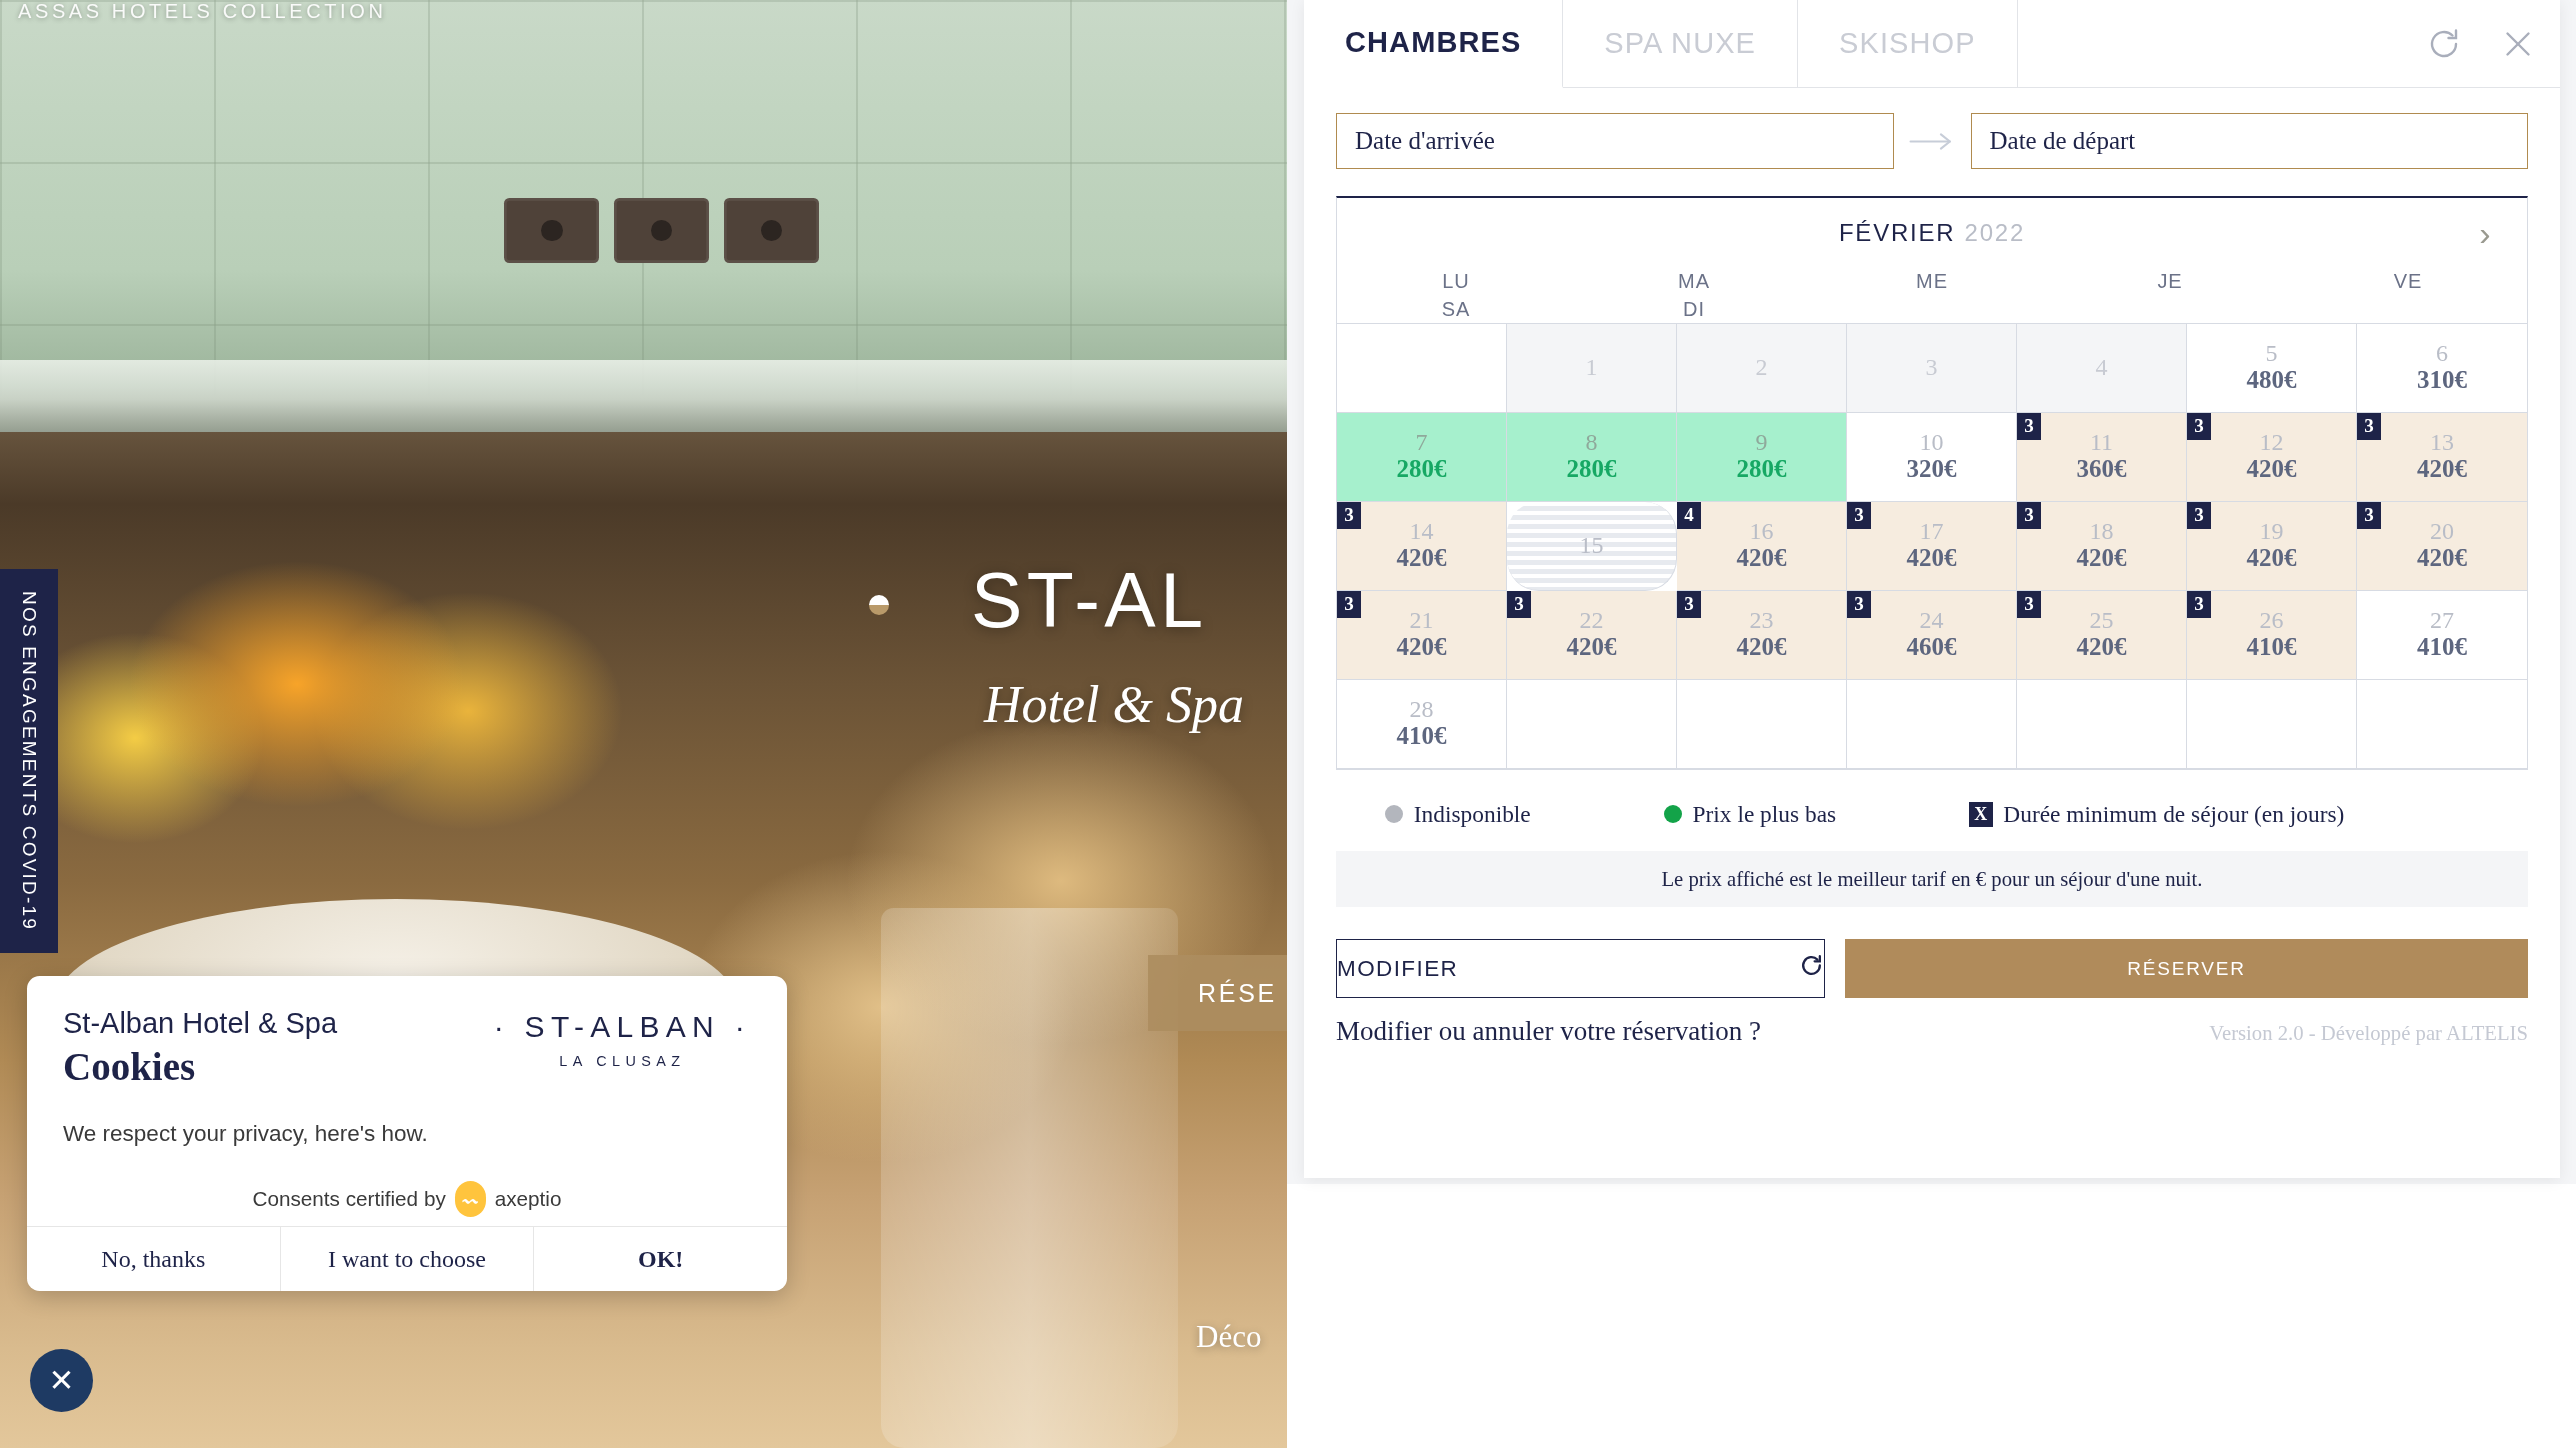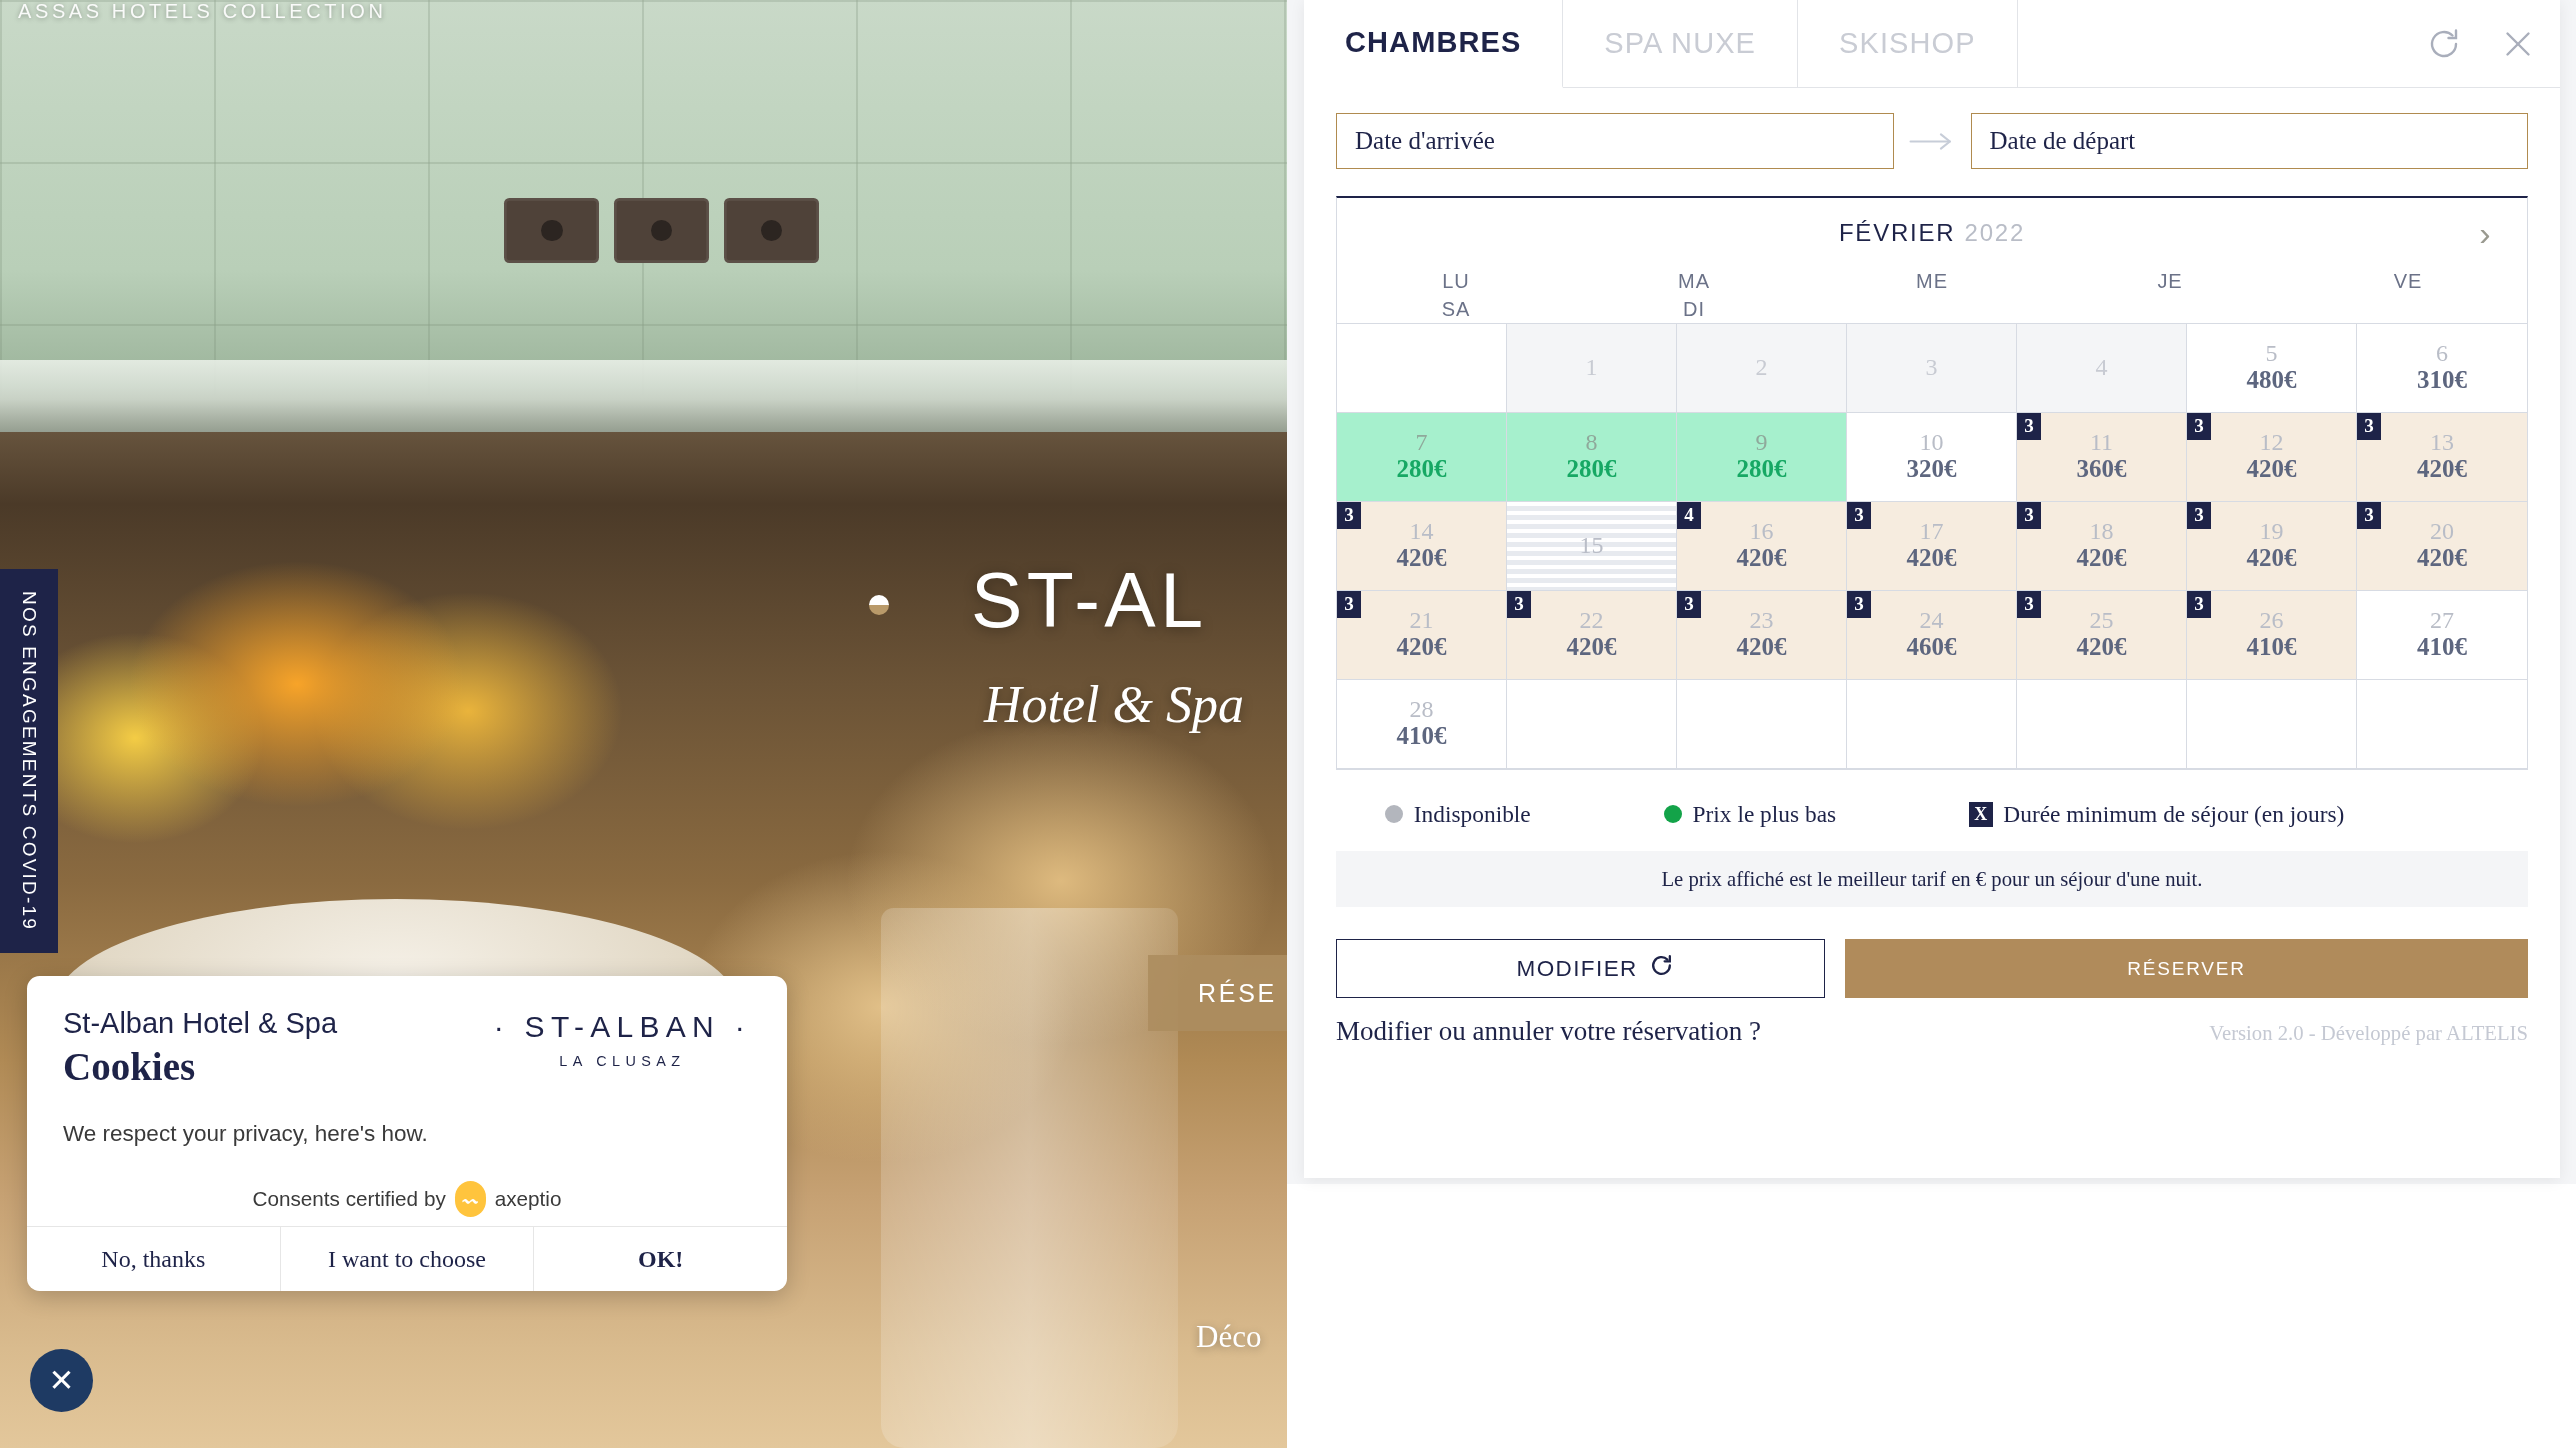--- a/index.html
+++ b/index.html
@@ -309,20 +309,21 @@
   .cell.past { background: #f4f5f7; }
   .cell.past .dnum { color: #c8cbd3; }
   .cell.best { background: #a6f0cd; }
   .cell.best .dprice { color: #17a864; }
   .cell.best .dnum { color: #8fa99b; }
   .cell.offer { background: #f6ecdf; }
   .cell.unavailable {
     background:
       repeating-linear-gradient(to bottom,
         #ffffff 0px, #ffffff 4.5px, #e7eaef 4.5px, #e7eaef 9px);
+    border-radius: 32px;
   }
   .cell.unavailable .dnum { color: #b9bdc7; }
   .badge {
     position: absolute; left: 0; top: 0;
     min-width: 24px; height: 27px; padding: 0 4.5px;
     background: #1e2348; color: #ffffff;
     font-family: "Liberation Serif", serif;
     font-weight: bold; font-size: 19px;
     display: flex; align-items: center; justify-content: center;
   }
@@ -357,23 +358,22 @@
 
   
   #cta-row {
     margin: 32px 32px 0 32px;
     display: flex; gap: 20px;
   }
   #btn-modify {
     width: 489px; height: 59px;
     border: 1.8px solid #1e2348; background: #ffffff;
     color: #1e2348; font-size: 22.5px; letter-spacing: 1.4px;
-    display: flex; align-items: center; justify-content: center; gap: 10.8px;
+    display: flex; align-items: center; justify-content: space-between; gap: 10.8px;
     cursor: pointer;
-    padding-left: 29px;
   }
   #btn-modify svg { width: 25px; height: 25px; }
   #btn-reserve {
     flex: 1; height: 59px;
     background: #b08b5b; color: #ffffff;
     font-size: 19px; letter-spacing: 1.8px;
     display: flex; align-items: center; justify-content: center;
     cursor: pointer;
   }
   #panel-footer {

